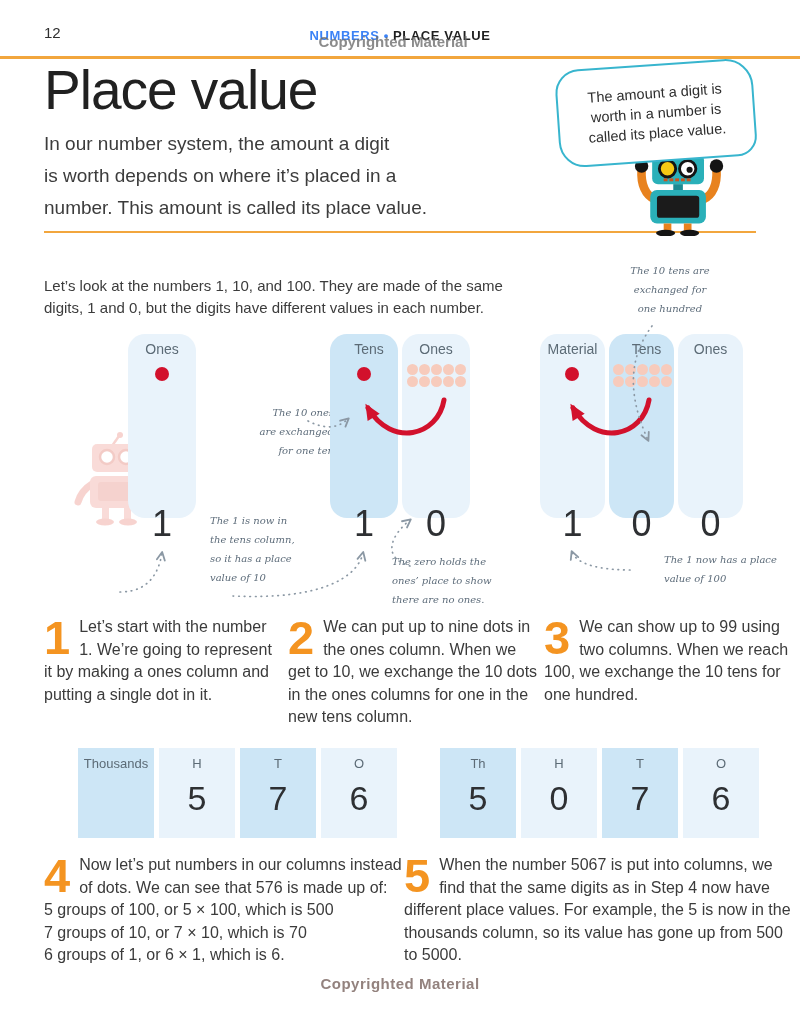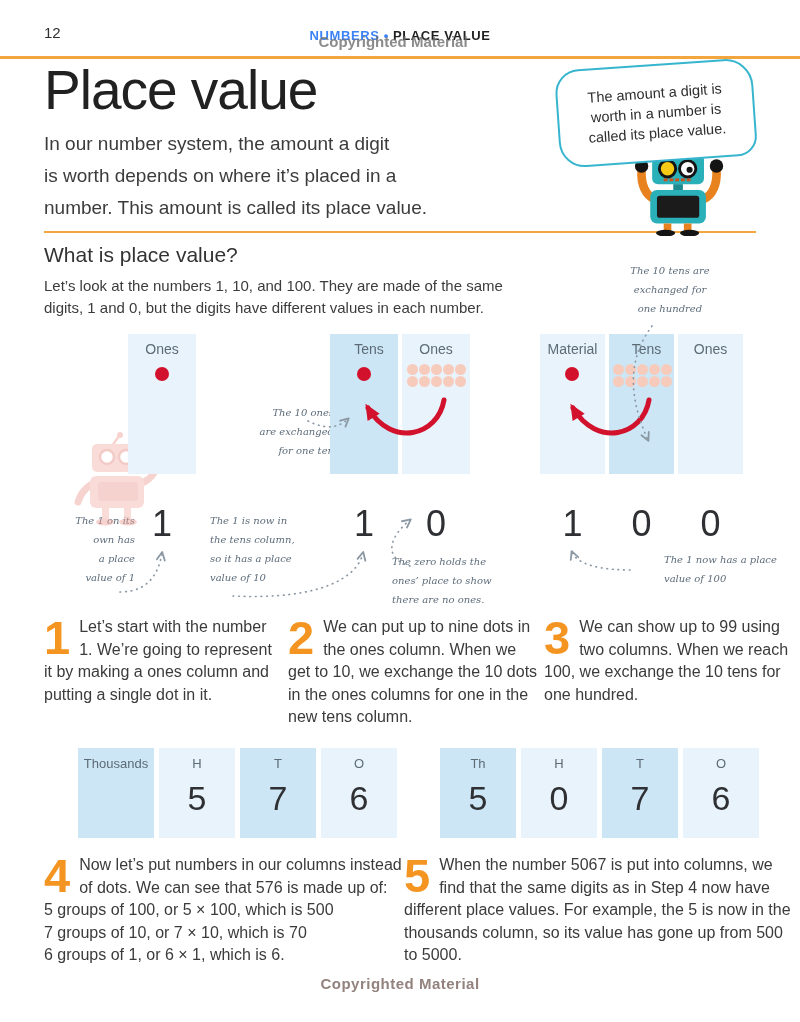--- a/index.html
+++ b/index.html
@@ -42,21 +42,21 @@
   .anno { font-family:"DejaVu Serif", serif; font-style:italic; color:#5d6c7a;
     font-size:10px; line-height:19px; white-space:pre-line; }
   .a-tens-ex { left:594px; top:257px; width:152px; text-align:center; }
   .a-ones-ex { left:226px; top:399px; width:108px; text-align:right; }
   .a-one-alone { left:33px; top:507px; width:102px; text-align:right; }
   .a-one-tens { left:210px; top:507px; width:137px; text-align:left; }
   .a-zero-holds { left:392px; top:548px; width:150px; }
   .a-one-hundred { left:664px; top:546px; width:155px; }
 
   
-  .col { position:absolute; top:330px; height:140px; }
+  .col { position:absolute; top:330px; height:184px;border-radius:17px; }
   .col.light { background:#e9f3fb; }
   .col.dark { background:#cde6f6;padding-left:10px; }
   .col-label { text-align:center; padding-top:7px; font-size:14px; color:#5c6b76; }
   .rdot { position:absolute; width:14px; height:14px; border-radius:50%; background:#d2112c; }
   .pdots { position:absolute; width:62px; display:flex; flex-wrap:wrap; gap:1px; justify-content:center; }
   .pdots i { width:11px; height:11px; border-radius:50%; background:#f7cbbc; }
   .digit { position:absolute; top:499px; text-align:center; font-size:36px; color:#2e3033; }
 
   
   .step { position:absolute; }
@@ -120,34 +120,29 @@
     <rect x="31" y="52" width="58" height="35" rx="7" fill="#2ab0b9"></rect>
     <rect x="38" y="58" width="44" height="23" rx="3" fill="#1b1b1b"></rect>
     <rect x="45" y="87" width="8" height="9" fill="#e8821e"></rect>
     <rect x="66" y="87" width="8" height="9" fill="#e8821e"></rect>
     <ellipse cx="47" cy="97" rx="10" ry="3.5" fill="#141414"></ellipse>
     <ellipse cx="72" cy="97" rx="10" ry="3.5" fill="#141414"></ellipse>
   </svg>
 
   <div class="abs rule-mid"></div>
 
-  <div class="abs section-heading">What is place value?</div>
   <div class="abs section-text">Let’s look at the numbers 1, 10, and 100. They are made of the same
 digits, 1 and 0, but the digits have different values in each number.</div>
 
   <div class="abs anno a-tens-ex">The 10 tens are
 exchanged for
 one hundred</div>
   <div class="abs anno a-ones-ex">The 10 ones
 are exchanged
 for one ten</div>
-  <div class="abs anno a-one-alone">The 1 on its
-own has
-a place
-value of 1</div>
   <div class="abs anno a-one-tens">The 1 is now in
 the tens column,
 so it has a place
 value of 10</div>
   <div class="abs anno a-zero-holds">The zero holds the
 ones’ place to show
 there are no ones.</div>
   <div class="abs anno a-one-hundred">The 1 now has a place
 value of 100</div>
 

